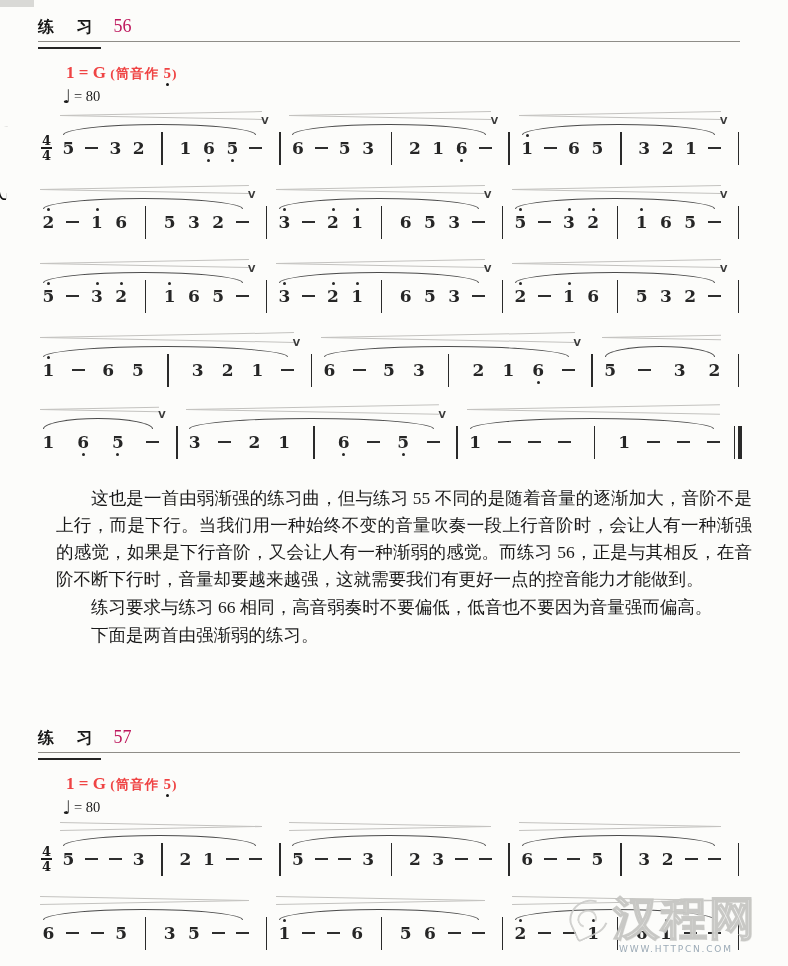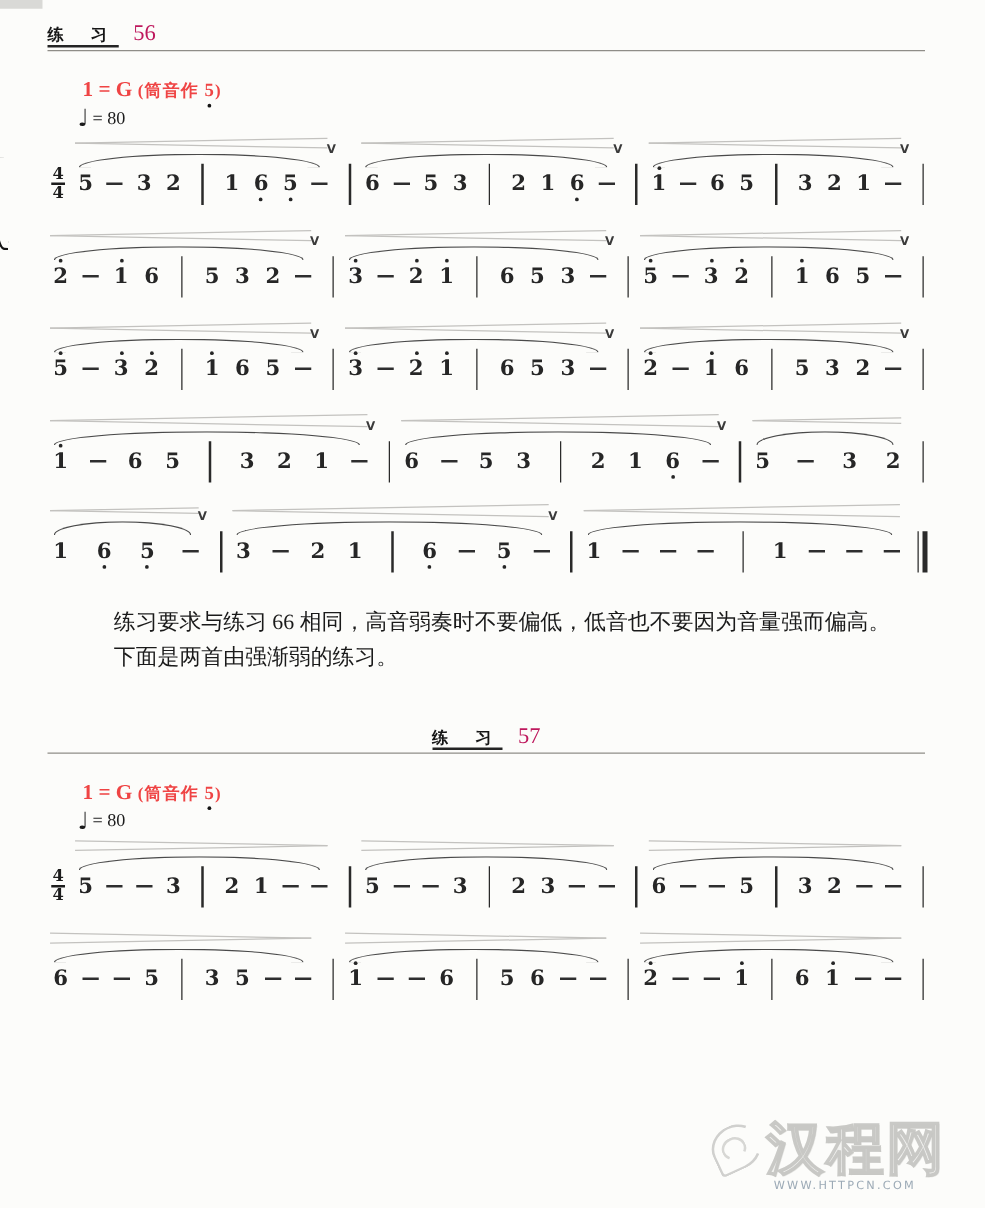--- a/index.html
+++ b/index.html
@@ -12,25 +12,25 @@
   .scan-corner { position:absolute; left:0; top:0; width:34px; height:7px; background:#d9d9d6; }
   .scan-curve {
     position:absolute; left:-6px; top:126px; width:15px; height:74px;
     border-left:3px solid #141414; border-bottom:2px solid #141414;
     border-radius:0 0 0 80%; transform:rotate(4deg);
   }
   .content { padding:16px 42px 0 38px; }
 
   
   .ex-header { width:702px; border-bottom:1.4px solid #8f8d88; padding-bottom:3px; margin-top:0; }
-  .ex-header.second { margin-top:39px;text-align:center; }
+  .ex-header.second { margin-top:78px; }
   .ex-label {
     font-family:"Liberation Sans","DejaVu Sans",sans-serif;
-    font-weight:bold; font-size:13px; letter-spacing:9px; color:#161616;
-    border-bottom:2.4px solid #242424; padding-bottom:1px;
+    font-weight:bold; font-size:16px; letter-spacing:9px; color:#161616;
+    border-bottom:2.4px solid #242424; padding-bottom:12px;
   }
   .ex-num { font-size:18px; color:#be185d; margin-left:8px; }
 
   
   .keyline { margin:21px 0 0 28px; font-weight:bold; font-size:17px; color:#ef4444; }
   .keyline .paren { font-weight:bold; font-size:13.5px; letter-spacing:1px; }
   .low-note { position:relative; display:inline-block; font-size:15px; }
   .low-note::after { content:""; position:absolute; left:50%; bottom:-4px; width:3px; height:3px;
     margin-left:-1.5px; border-radius:50%; background:#141414; }
   .tempoline { margin:2px 0 0 24px; font-size:14.5px; color:#1c1c1c; }
@@ -917,20 +917,21 @@
           </span>
         </span>
         <span class="cell endbar">
           <b class="thin"></b>
           <b class="thick"></b>
         </span>
       </div>
   </div>
 
   <div class="bodytext">
+    <p>这也是一首由弱渐强的练习曲，但与练习 55 不同的是随着音量的逐渐加大，音阶不是上行，而是下行。当我们用一种始终不变的音量吹奏一段上行音阶时，会让人有一种渐强的感觉，如果是下行音阶，又会让人有一种渐弱的感觉。而练习 56，正是与其相反，在音阶不断下行时，音量却要越来越强，这就需要我们有更好一点的控音能力才能做到。</p>
     <p>练习要求与练习 66 相同，高音弱奏时不要偏低，低音也不要因为音量强而偏高。</p>
     <p>下面是两首由强渐弱的练习。</p>
   </div>
 
   <div class="ex-header second">
     <span class="ex-label">练 习</span>
     <span class="ex-num">57</span>
   </div>
 
   <div class="keyline">

